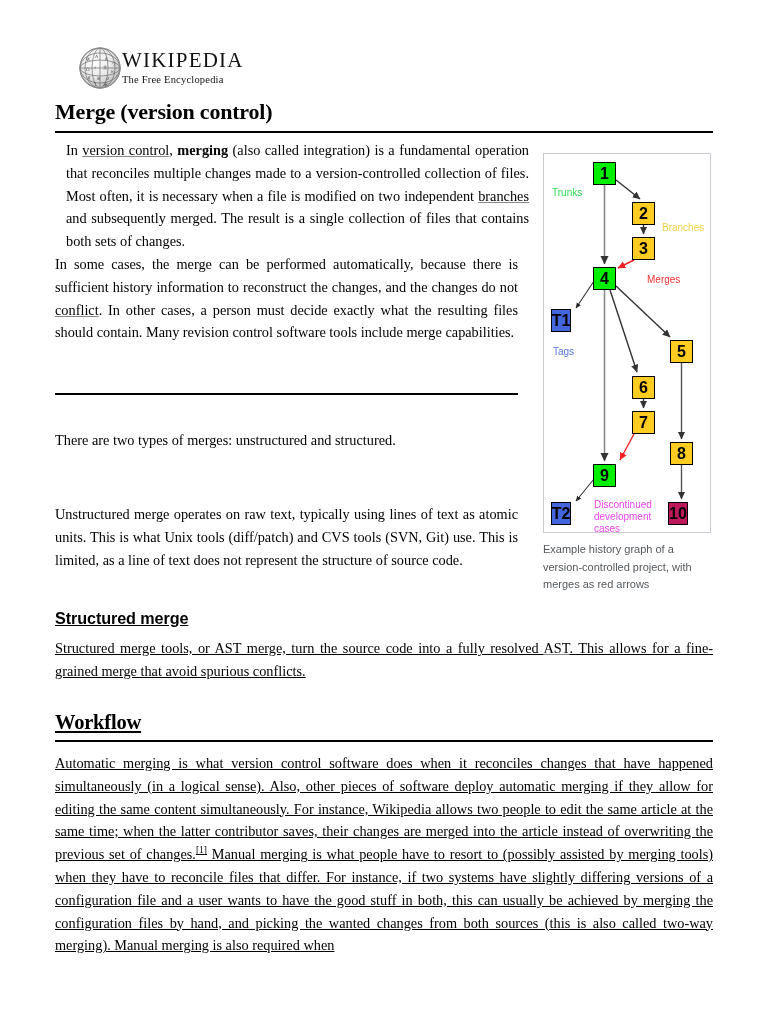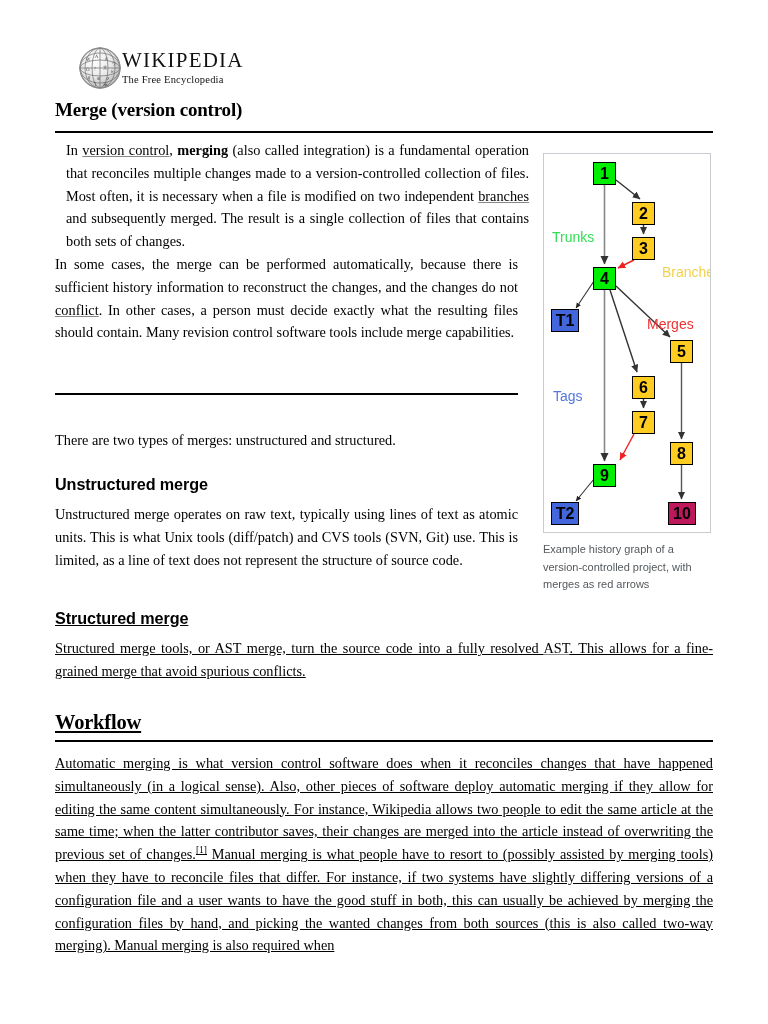--- a/index.html
+++ b/index.html
@@ -55,21 +55,21 @@
     letter-spacing: .2px;
   }
 
   
   h1.page-title {
     position: absolute;
     left: 55px;
     top: 99px;
     margin: 0;
     font-family: "Liberation Serif", serif;
-    font-size: 19px;
+    font-size: 22px;
     font-weight: bold;
     letter-spacing: -0.2px;
   }
   .title-rule {
     position: absolute;
     left: 55px;
     top: 131px;
     width: 658px;
     height: 2px;
     background: #000;
@@ -171,34 +171,33 @@
     font-family: "Liberation Sans", sans-serif;
     font-size: 16px;
     font-weight: bold;
     color: #000;
     display: flex;
     align-items: center;
     justify-content: center;
     line-height: 1;
     z-index: 3;
   }
-  .node.wide { width: 28px; }
+  .node.wide { width: 20px; }
   .node.trunk  { background: #00ee00; }
   .node.branch { background: #ffcc22; }
   .node.tag    { background: #4466dd; }
   .node.disc   { background: #be185d; }
 
   .glabel {
     position: absolute;
     font-family: "Liberation Sans", sans-serif;
-    font-size: 14px;
+    font-size: 10px;
     font-weight: normal;
     z-index: 4;
     line-height: 12px;
-    margin-top: 44px;
   }
   .glabel.trunks   { color: #33dd55; }
   .glabel.branches { color: #f2d24a; }
   .glabel.merges   { color: #ee3333; }
   .glabel.tags     { color: #5577dd; }
   .glabel.disc     { color: #ee44ee; text-align: left; }
 
   svg.edges {
     position: absolute;
     left: 0; top: 0;
@@ -265,23 +264,20 @@
     <p class="body"><span>In some cases, the merge can be performed automatically, because there is sufficient history information to reconstruct the changes, and the changes do not </span><span class="lnk">conflict</span><span>. In other cases, a person must decide exactly what the resulting files should contain. Many revision control software tools include merge capabilities.</span></p>
   </div>
 
   <div class="col-narrow" style="top:387px;">
     <div class="sec-rule"></div>
   </div>
   <div class="col-narrow" style="top:429px;">
     <p class="body">There are two types of merges: unstructured and structured.</p>
   </div>
 
-  <div class="col-narrow" style="top:475px;">
-    <h3 class="sub">Unstructured merge</h3>
-  </div>
   <div class="col-narrow" style="top:503px;">
     <p class="body">Unstructured merge operates on raw text, typically using lines of text as atomic units. This is what Unix tools (diff/patch) and CVS tools (SVN, Git) use. This is limited, as a line of text does not represent the structure of source code.</p>
   </div>
 
   <div class="col-wide" style="top:609px;">
     <h3 class="sub">Structured merge</h3>
   </div>
   <div class="col-wide" style="top:637px;">
     <p class="body"><span>Structured merge tools, or AST merge, turn the source code into a fully resolved </span><span class="lnk">AST</span><span>. This allows for a fine-grained merge that avoid spurious conflicts.</span></p>
   </div>

